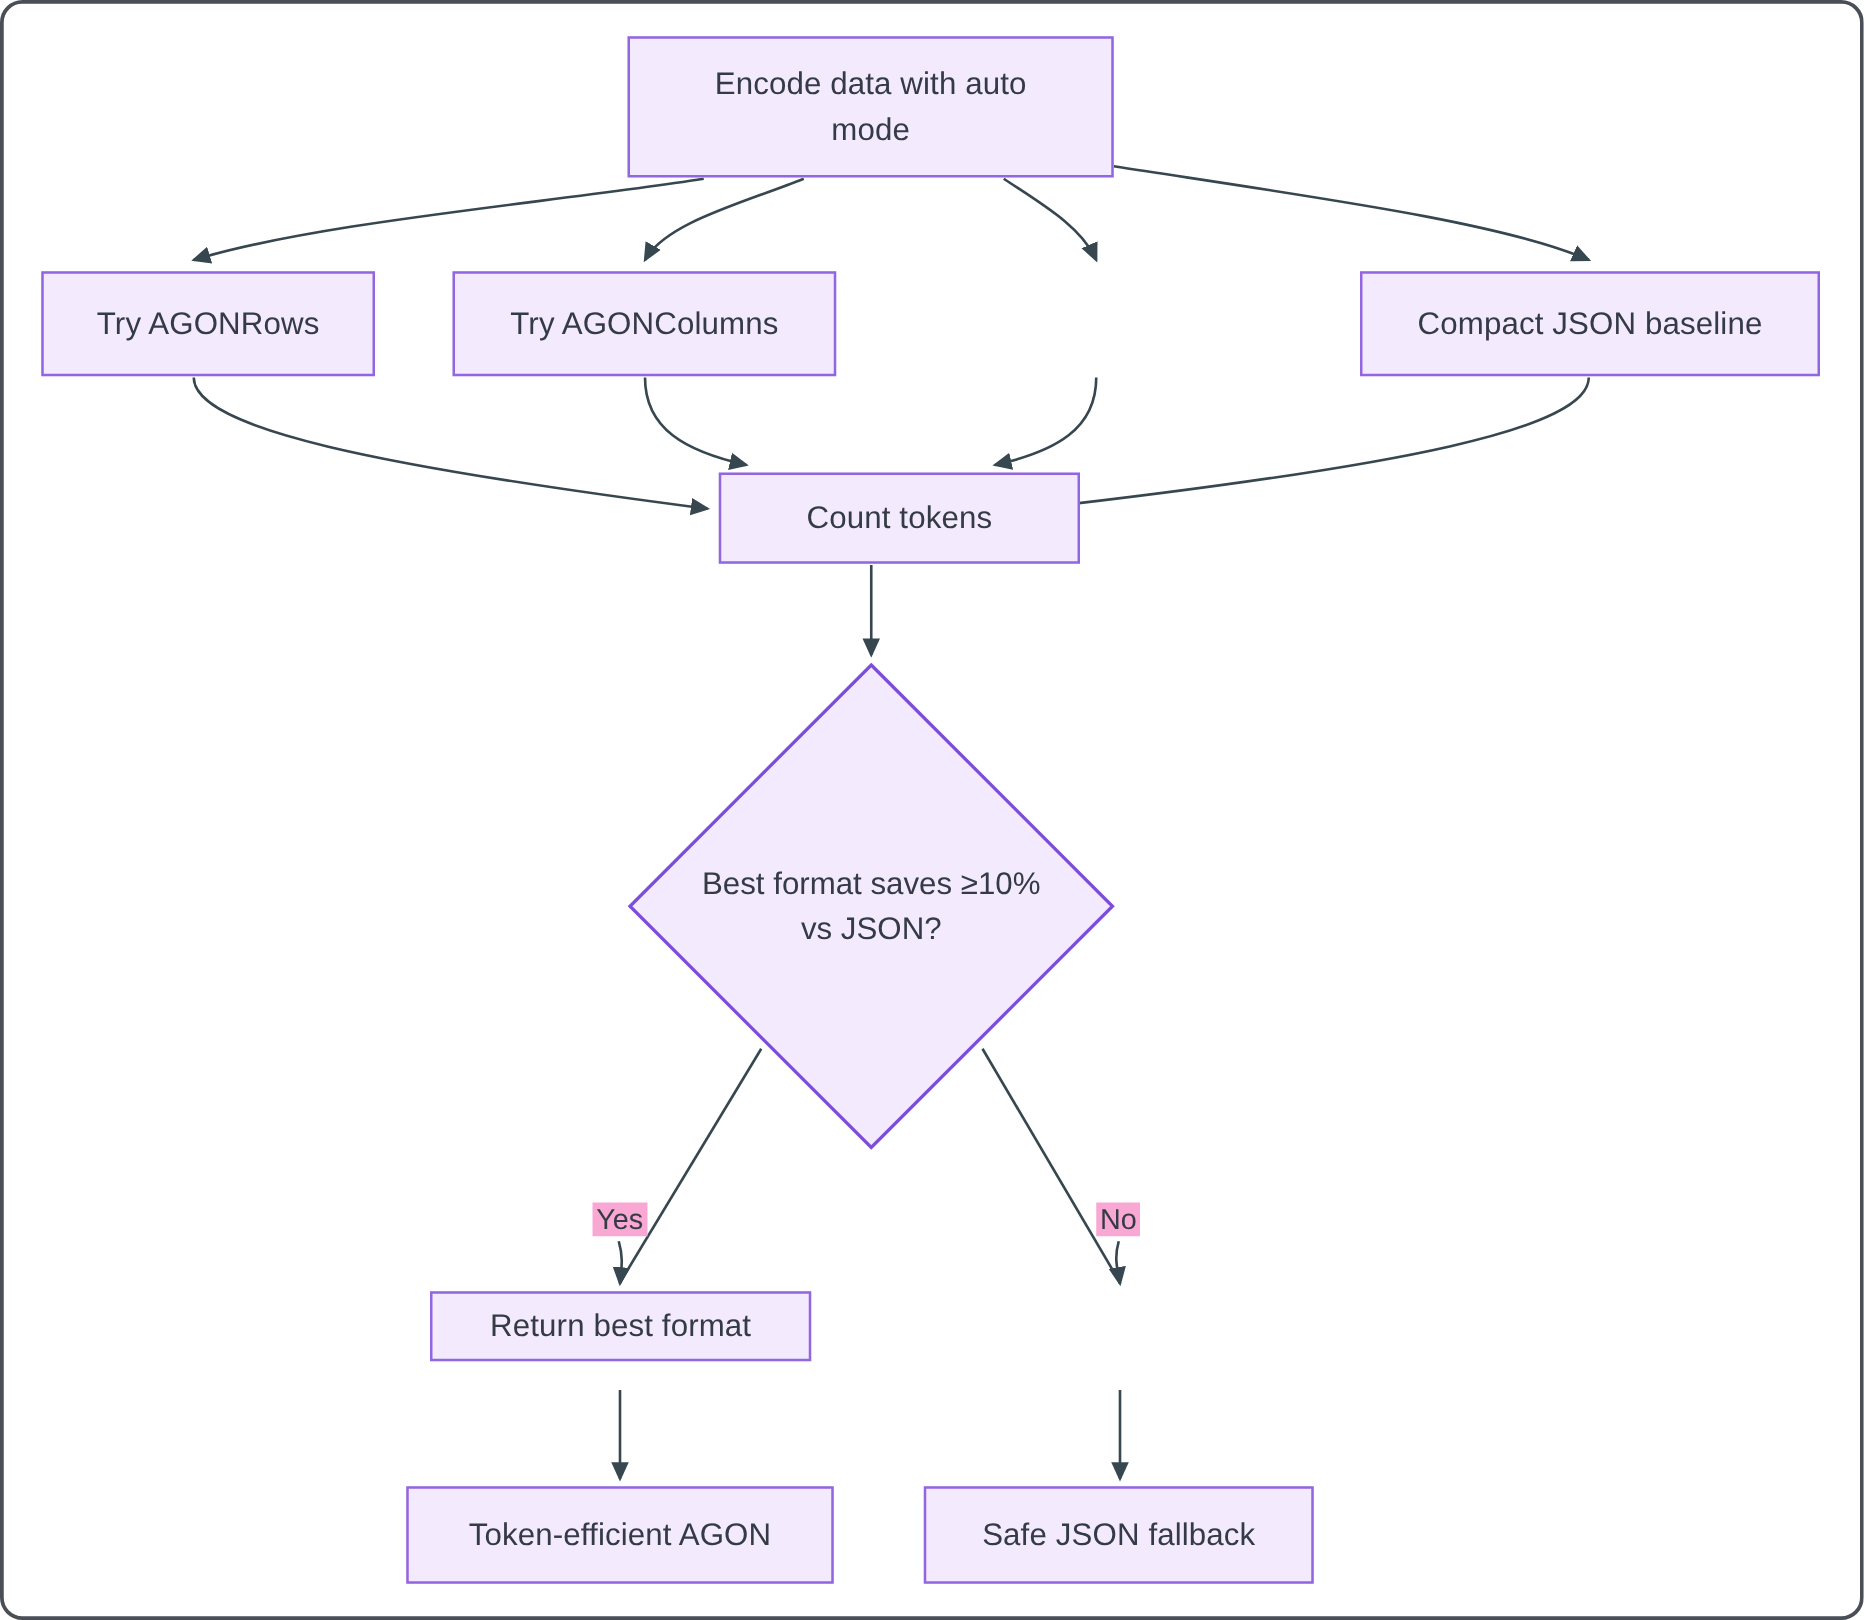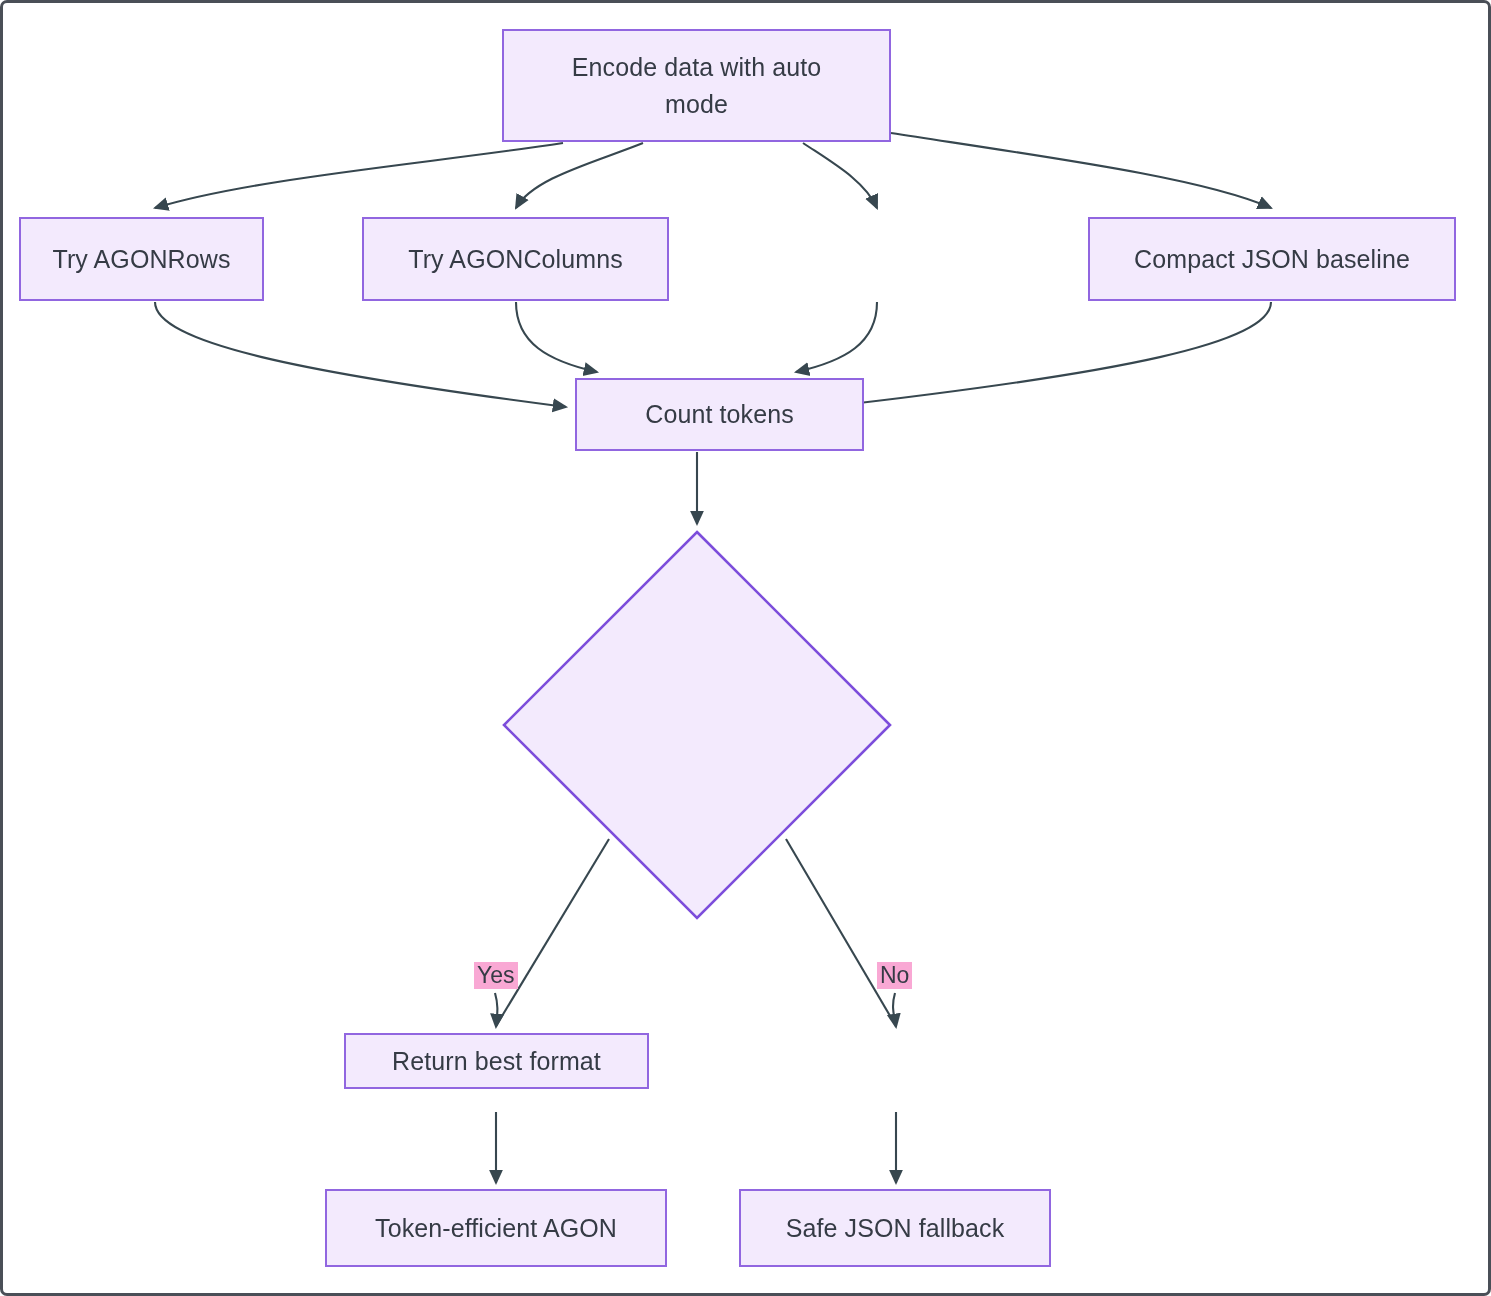--- a/index.html
+++ b/index.html
@@ -11,21 +11,21 @@
   body {
     font-family: "Liberation Sans", "DejaVu Sans", sans-serif;
   }
   #canvas {
     position: relative;
     width: 1491px;
     height: 1296px;
     background: #ffffff;
     box-sizing: border-box;
     border: 3px solid #4a4f57;
-    border-radius: 7px;
+    border-radius: 18px;
     overflow: hidden;
   }
   #edge-layer {
     position: absolute;
     left: 0;
     top: 0;
     width: 1491px;
     height: 1296px;
     pointer-events: none;
   }
@@ -107,33 +107,35 @@
       <path d="M 892 990 C 888 1004 891 1012 893 1024"></path>
 
       <path d="M 493 1109 L 493 1180"></path>
       <path d="M 893 1109 L 893 1180"></path>
     </g>
   </svg>
 
   <div class="node" style="left:499px; top:26px; width:389px; height:113px;">Encode data with auto
 mode</div>
 
-  <div class="node" style="left:16px; top:214px; width:245px; height:84px;">Try AGONRows</div>
+  <div class="node" style="left:30px; top:214px; width:267px; height:84px;">Try AGONRows</div>
 
   <div class="node" style="left:359px; top:214px; width:307px; height:84px;">Try AGONColumns</div>
 
 
   <div class="node" style="left:1085px; top:214px; width:368px; height:84px;">Compact JSON baseline</div>
 
   <div class="node" style="left:572px; top:375px; width:289px; height:73px;">Count tokens</div>
 
   <div class="diamond-wrap" style="left:499px; top:527px; width:390px; height:390px;">
     <svg class="diamond-shape" viewBox="0 0 390 390" preserveAspectRatio="none" xmlns="http://www.w3.org/2000/svg">
       <polygon points="195,2 388,195 195,388 2,195" fill="#f3eafd" stroke="#7c4ddb" stroke-width="2.6"></polygon>
     </svg>
+    <div class="diamond-label">Best format saves ≥10%
+vs JSON?</div>
   </div>
 
   <div class="node" style="left:341px; top:1030px; width:305px; height:56px;">Return best format</div>
 
 
   <div class="node" style="left:322px; top:1186px; width:342px; height:78px;">Token-efficient AGON</div>
 
   <div class="node" style="left:736px; top:1186px; width:312px; height:78px;text-align:center;">Safe JSON fallback</div>
 
   <div class="edge-label" style="left:471px; top:959px;">Yes</div>

